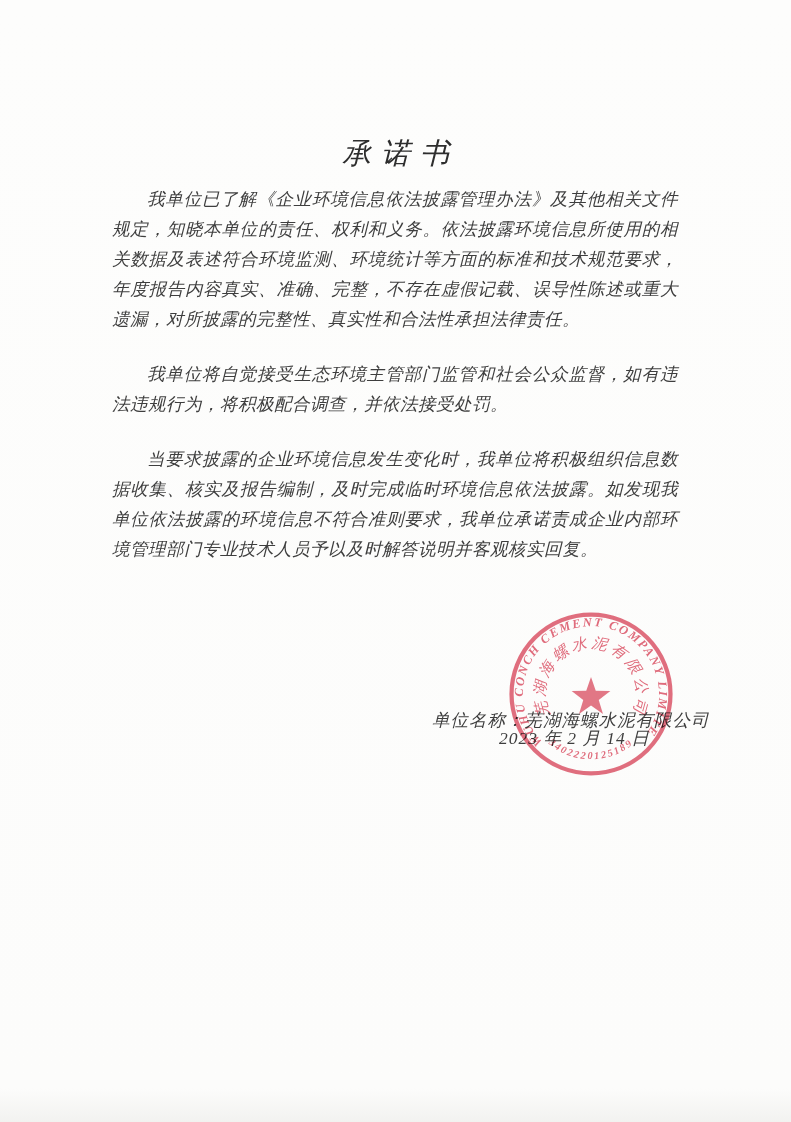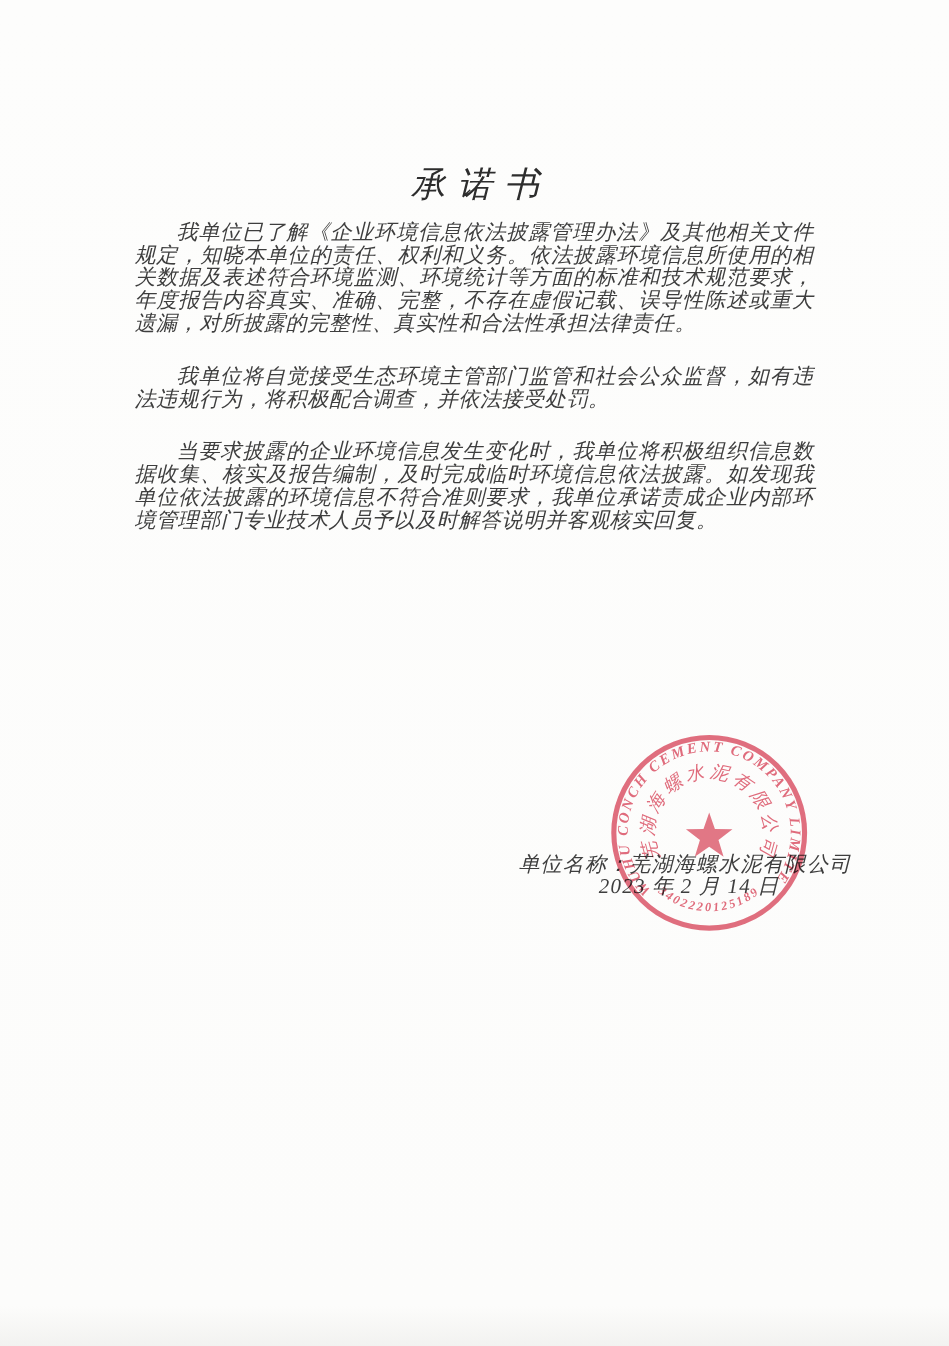--- a/index.html
+++ b/index.html
@@ -25,21 +25,21 @@
     color: #2d2d2d;
     letter-spacing: 10px;
     text-indent: 10px;
   }
   .doc-body {
     position: absolute;
     top: 184px;
     left: 112px;
     width: 566px;
     font-size: 17.5px;
-    line-height: 19px;
+    line-height: 30px;
     color: #3e3e3e;
     letter-spacing: 0.5px;
     text-align: justify;
   }
   .doc-body p {
     margin: 0 0 25px 0;
     text-indent: 2em;
   }
   .sig-line {
     position: absolute;

